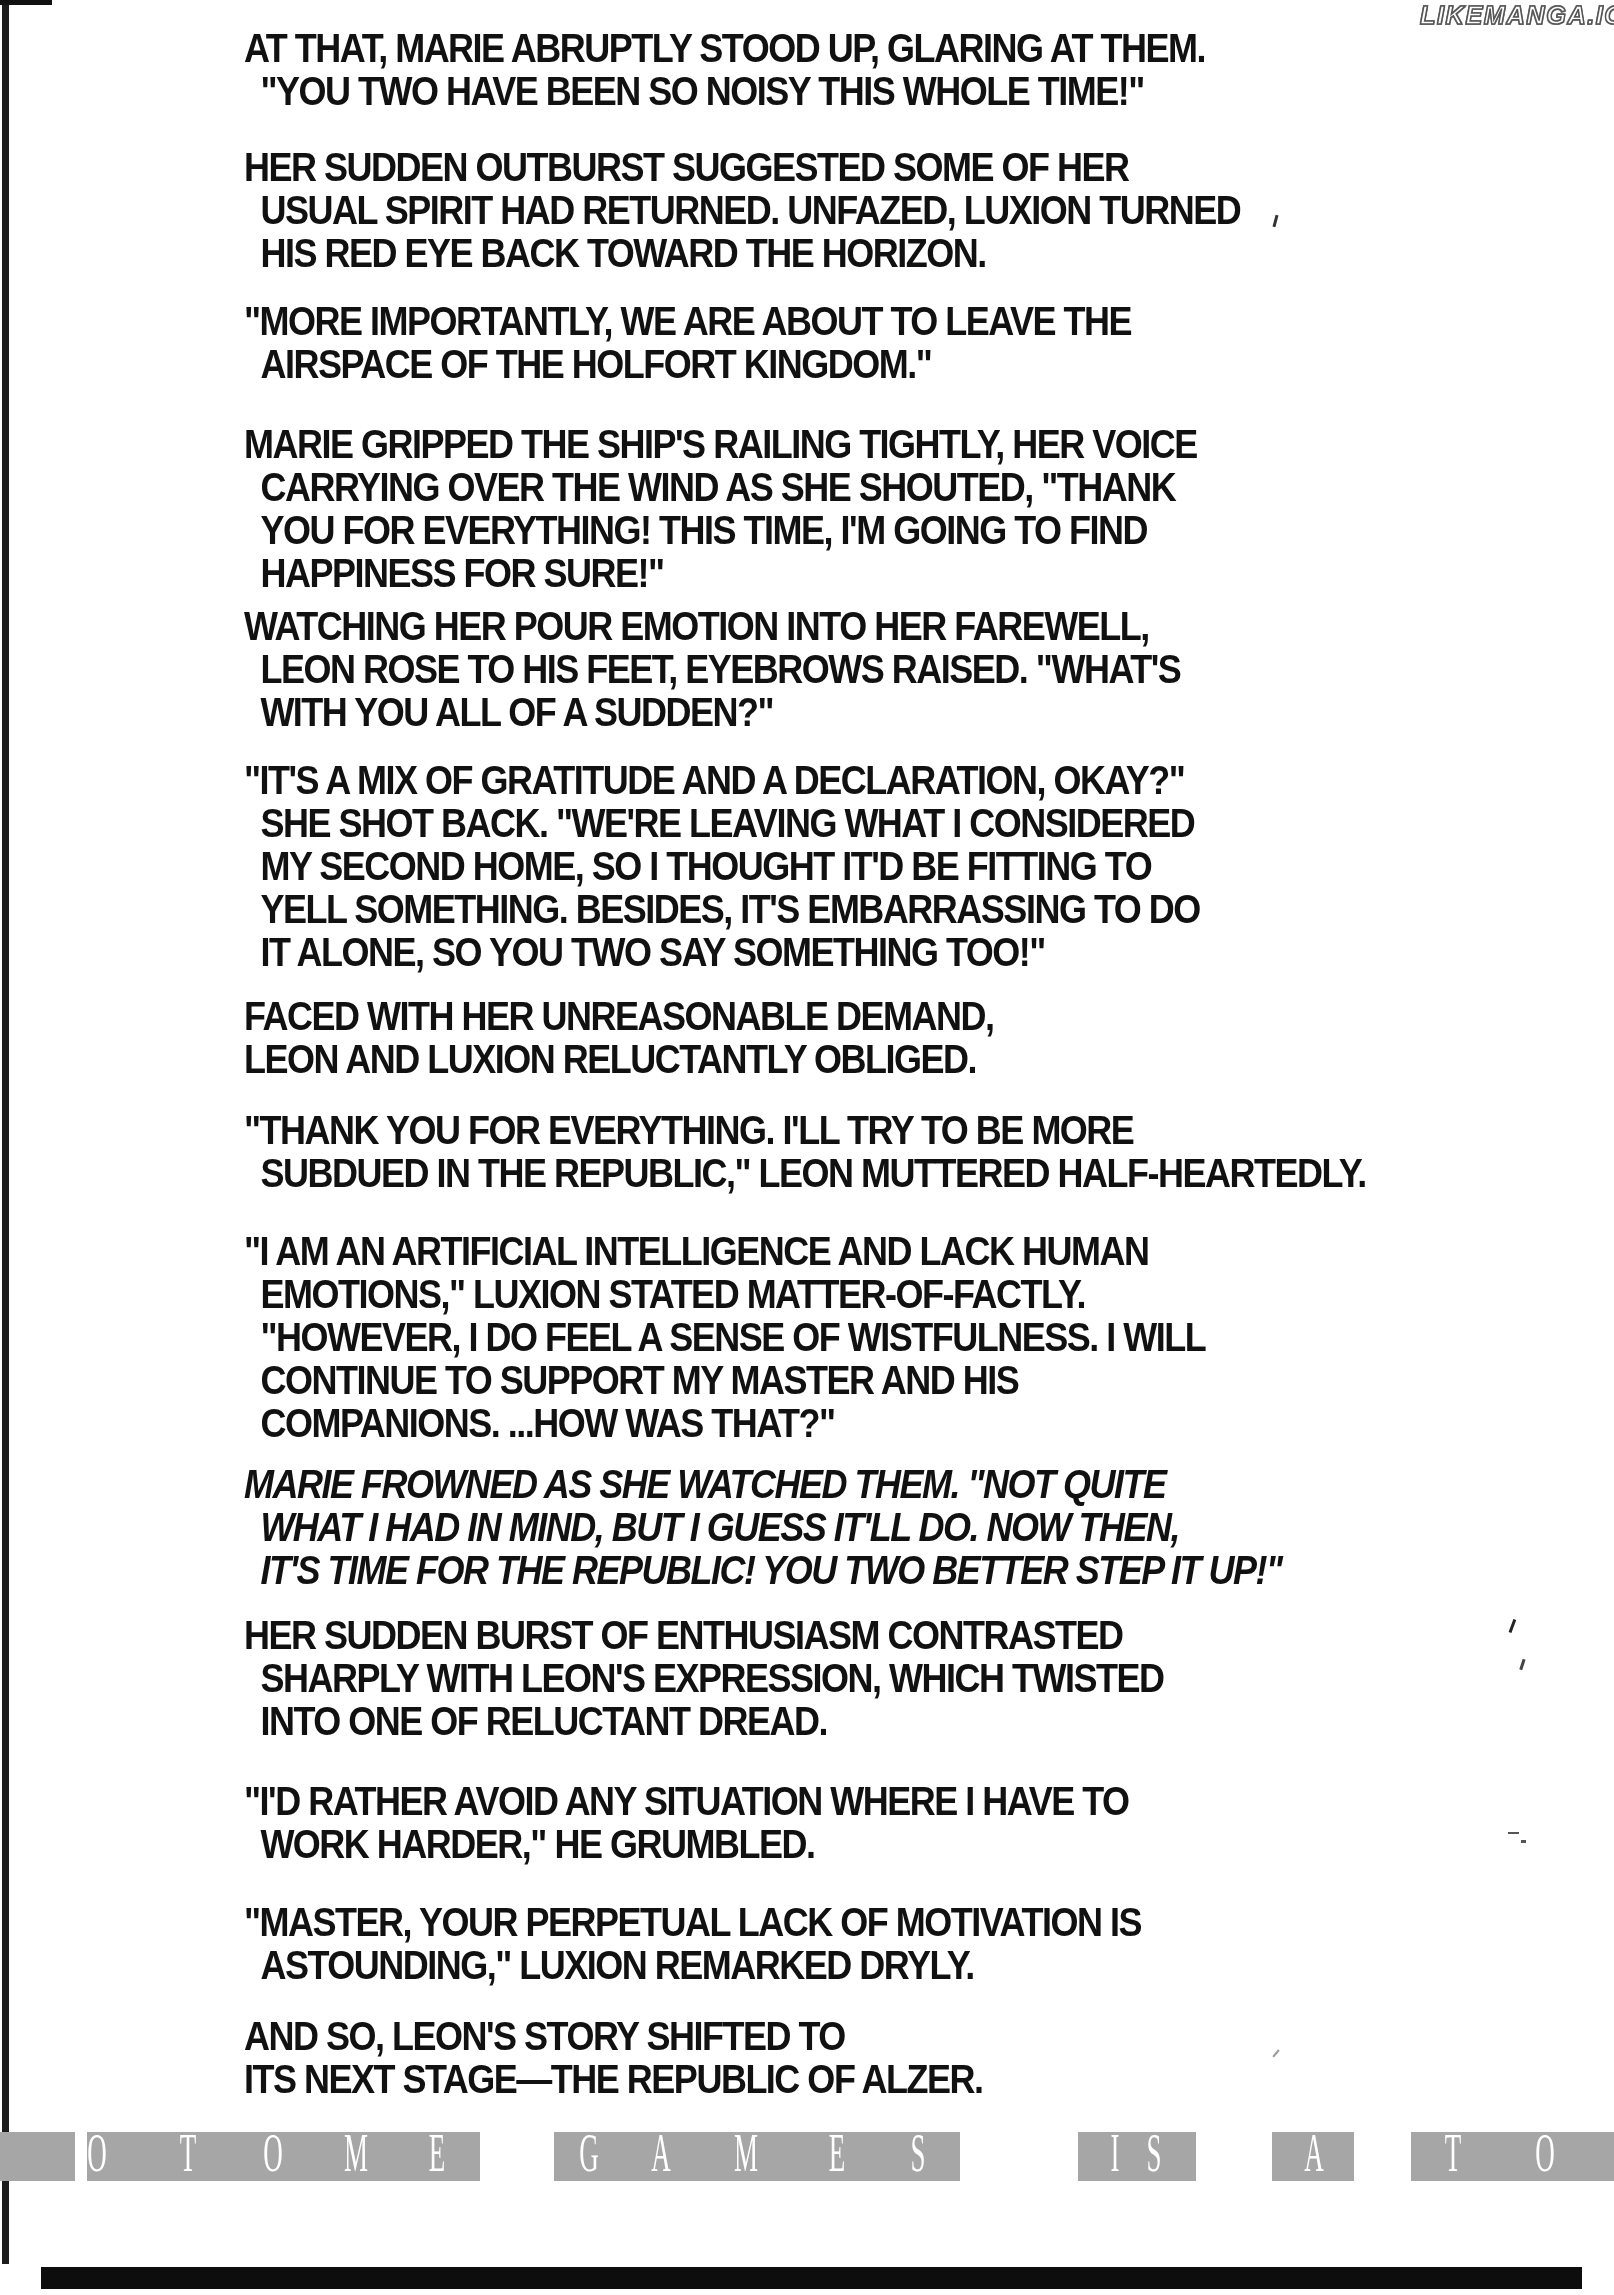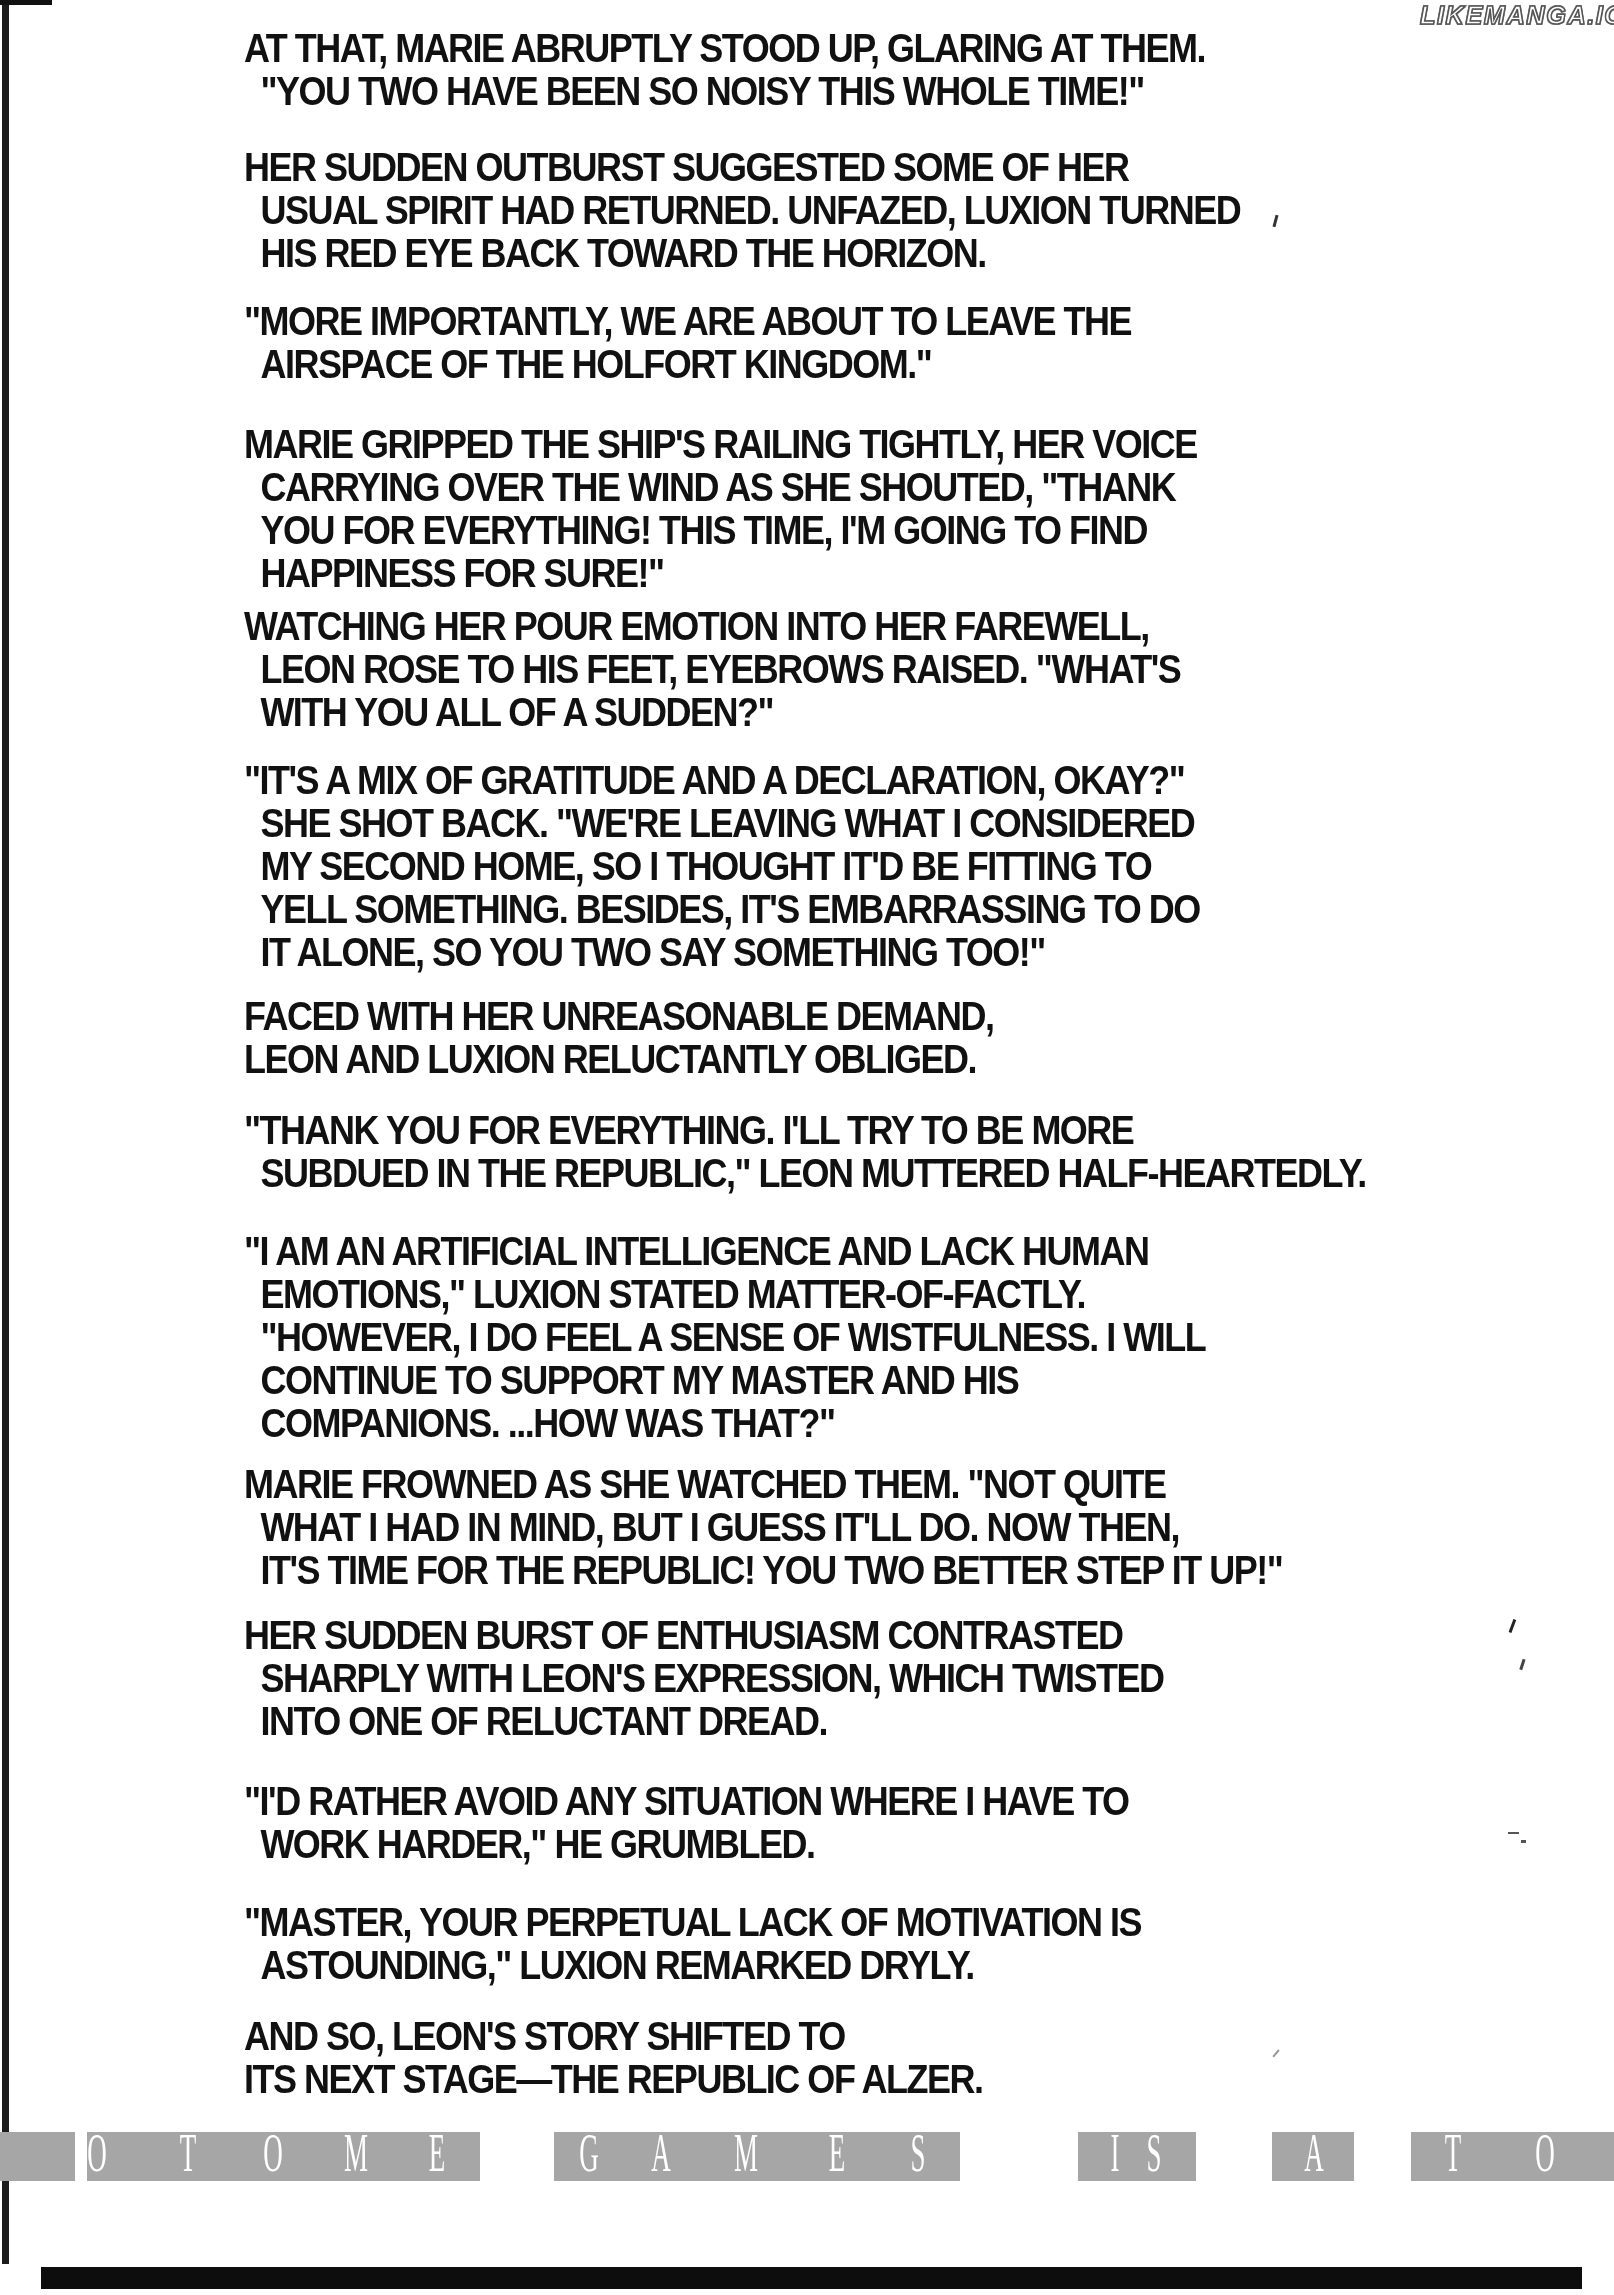--- a/index.html
+++ b/index.html
@@ -85,21 +85,21 @@
         <div class="line">"THANK YOU FOR EVERYTHING. I'LL TRY TO BE MORE</div>
         <div class="line ind">SUBDUED IN THE REPUBLIC," LEON MUTTERED HALF-HEARTEDLY.</div>
       </div>
       <div class="para" style="top: 1227px;">
         <div class="line">"I AM AN ARTIFICIAL INTELLIGENCE AND LACK HUMAN</div>
         <div class="line ind">EMOTIONS," LUXION STATED MATTER-OF-FACTLY.</div>
         <div class="line ind">"HOWEVER, I DO FEEL A SENSE OF WISTFULNESS. I WILL</div>
         <div class="line ind">CONTINUE TO SUPPORT MY MASTER AND HIS</div>
         <div class="line ind">COMPANIONS. ...HOW WAS THAT?"</div>
       </div>
-      <div class="para" style="top: 1460px;">
+      <div class="para" style="top: 1460px; font-style: italic;">
         <div class="line">MARIE FROWNED AS SHE WATCHED THEM. "NOT QUITE</div>
         <div class="line ind">WHAT I HAD IN MIND, BUT I GUESS IT'LL DO. NOW THEN,</div>
         <div class="line ind">IT'S TIME FOR THE REPUBLIC! YOU TWO BETTER STEP IT UP!"</div>
       </div>
       <div class="para" style="top: 1611px;">
         <div class="line">HER SUDDEN BURST OF ENTHUSIASM CONTRASTED</div>
         <div class="line ind">SHARPLY WITH LEON'S EXPRESSION, WHICH TWISTED</div>
         <div class="line ind">INTO ONE OF RELUCTANT DREAD.</div>
       </div>
       <div class="para" style="top: 1777px;">

